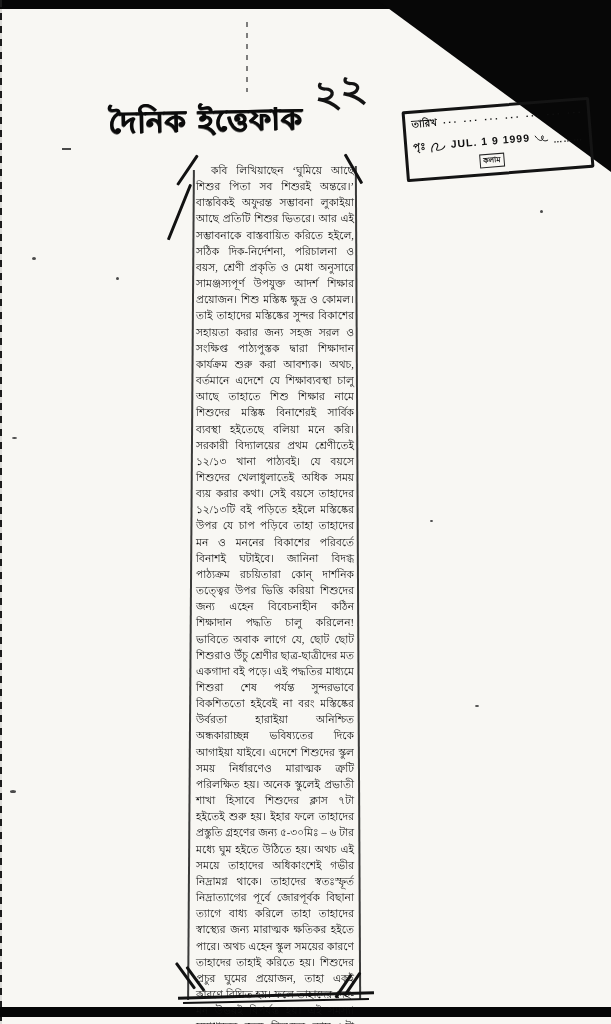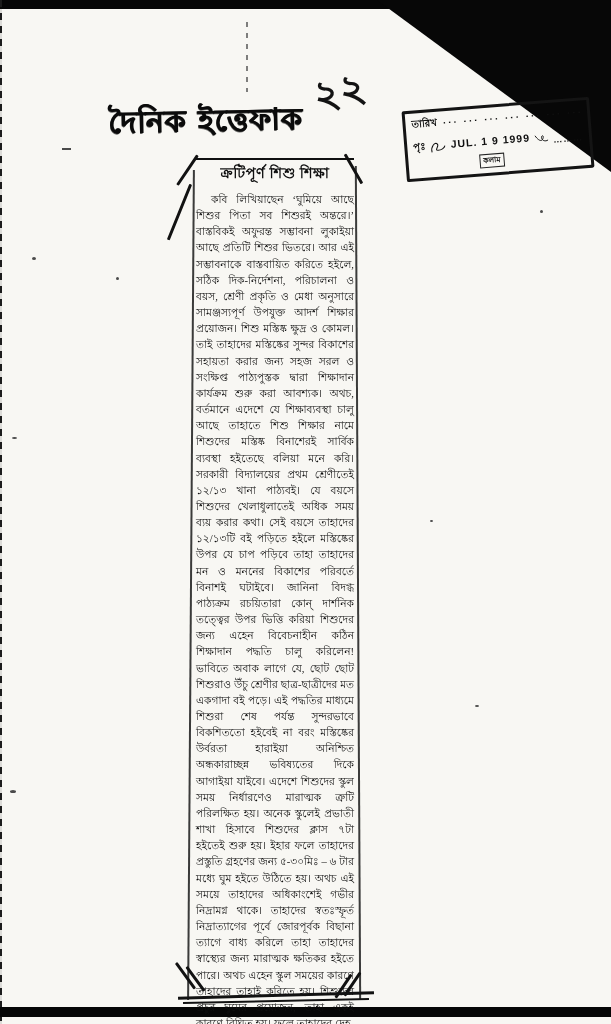--- a/index.html
+++ b/index.html
@@ -103,20 +103,17 @@
   <div class="slash" style="left:178px;top:182px;height:60px;transform:rotate(22deg);"></div>
   <div class="slash" style="left:352px;top:152px;height:34px;transform:rotate(-30deg);"></div>
   <div class="slash" style="left:184px;top:960px;height:32px;transform:rotate(-36deg);"></div>
   <div class="slash" style="left:194px;top:964px;height:30px;transform:rotate(-36deg);"></div>
   <div class="slash" style="left:342px;top:972px;height:28px;transform:rotate(34deg);"></div>
   <div class="slash" style="left:351px;top:970px;height:28px;transform:rotate(34deg);"></div>
   <div class="brule" style="left:178px;top:994px;width:196px;transform:rotate(-1.6deg);"></div>
   <div class="brule" style="left:183px;top:1000px;width:186px;height:2px;transform:rotate(-1.3deg);"></div>
 
   <div class="article">
-    <div class="title-wrap">
-      <span class="title">ক্রটিপূর্ণ শিশু শিক্ষা</span>
-    </div>
     <div class="body-text">কবি লিখিয়াছেন ‘ঘুমিয়ে আছে শিশুর পিতা সব শিশুরই অন্তরে।’ বাস্তবিকই অফুরন্ত সম্ভাবনা লুকাইয়া আছে প্রতিটি শিশুর ভিতরে। আর এই সম্ভাবনাকে বাস্তবায়িত করিতে হইলে, সঠিক দিক-নির্দেশনা, পরিচালনা ও বয়স, শ্রেণী প্রকৃতি ও মেধা অনুসারে সামঞ্জস্যপূর্ণ উপযুক্ত আদর্শ শিক্ষার প্রয়োজন। শিশু মস্তিষ্ক ক্ষুদ্র ও কোমল। তাই তাহাদের মস্তিষ্কের সুন্দর বিকাশের সহায়তা করার জন্য সহজ সরল ও সংক্ষিপ্ত পাঠ্যপুস্তক দ্বারা শিক্ষাদান কার্যক্রম শুরু করা আবশ্যক। অথচ, বর্তমানে এদেশে যে শিক্ষাব্যবস্থা চালু আছে তাহাতে শিশু শিক্ষার নামে শিশুদের মস্তিষ্ক বিনাশেরই সার্বিক ব্যবস্থা হইতেছে বলিয়া মনে করি। সরকারী বিদ্যালয়ের প্রথম শ্রেণীতেই ১২/১৩ খানা পাঠ্যবই। যে বয়সে শিশুদের খেলাধুলাতেই অধিক সময় ব্যয় করার কথা। সেই বয়সে তাহাদের ১২/১৩টি বই পড়িতে হইলে মস্তিষ্কের উপর যে চাপ পড়িবে তাহা তাহাদের মন ও মননের বিকাশের পরিবর্তে বিনাশই ঘটাইবে। জানিনা বিদগ্ধ পাঠ্যক্রম রচয়িতারা কোন্ দার্শনিক তত্ত্বের উপর ভিত্তি করিয়া শিশুদের জন্য এহেন বিবেচনাহীন কঠিন শিক্ষাদান পদ্ধতি চালু করিলেন! ভাবিতে অবাক লাগে যে, ছোট ছোট শিশুরাও উঁচু শ্রেণীর ছাত্র-ছাত্রীদের মত একগাদা বই পড়ে। এই পদ্ধতির মাধ্যমে শিশুরা শেষ পর্যন্ত সুন্দরভাবে বিকশিততো হইবেই না বরং মস্তিষ্কের উর্বরতা হারাইয়া অনিশ্চিত অন্ধকারাচ্ছন্ন ভবিষ্যতের দিকে আগাইয়া যাইবে। এদেশে শিশুদের স্কুল সময় নির্ধারণেও মারাত্মক ত্রুটি পরিলক্ষিত হয়। অনেক স্কুলেই প্রভাতী শাখা হিসাবে শিশুদের ক্লাস ৭টা হইতেই শুরু হয়। ইহার ফলে তাহাদের প্রস্তুতি গ্রহণের জন্য ৫-৩০মিঃ – ৬ টার মধ্যে ঘুম হইতে উঠিতে হয়। অথচ এই সময়ে তাহাদের অধিকাংশেই গভীর নিদ্রামগ্ন থাকে। তাহাদের স্বতঃস্ফূর্ত নিদ্রাত্যাগের পূর্বে জোরপূর্বক বিছানা ত্যাগে বাধ্য করিলে তাহা তাহাদের স্বাস্থ্যের জন্য মারাত্মক ক্ষতিকর হইতে পারে। অথচ এহেন স্কুল সময়ের কারণে তাহাদের তাহাই করিতে হয়। শিশুদের প্রচুর ঘুমের প্রয়োজন, তাহা একই কারণে বিঘ্নিত হয়। ফলে তাহাদের দেহ-মন উভয়ই বিপর্যস্ত হয়। এই সমস্যা সমাধানের জন্য শিশুদের ক্লাস ৯টা হইতে শুরু করা প্রয়োজন। অফুরন্ত সম্ভাবনাময় আমাদের সোনার শিশুদের রক্ষা করার জন্য পাঠ্যক্রম রচয়িতাদেরসহ শিক্ষা বিভাগীয় ঊর্ধ্বতন কর্তৃপক্ষের নিকট সবিনয় আরজ, আপনারা অতি যত্নসহকারে শিশুদের ক্রমবিকাশের স্বার্থে সামঞ্জস্যপূর্ণ সহজ সরল ও সংক্ষিপ্ত পাঠ্যপুস্তকের মাধ্যমে শিক্ষাদানের ব্যবস্থা চালু করুন এবং শিশুদের উপযোগী সঠিক স্কুল সময় নির্ধারণ করুন।</div>
 
   </div>
 
 </div>
 
 </body></html>

